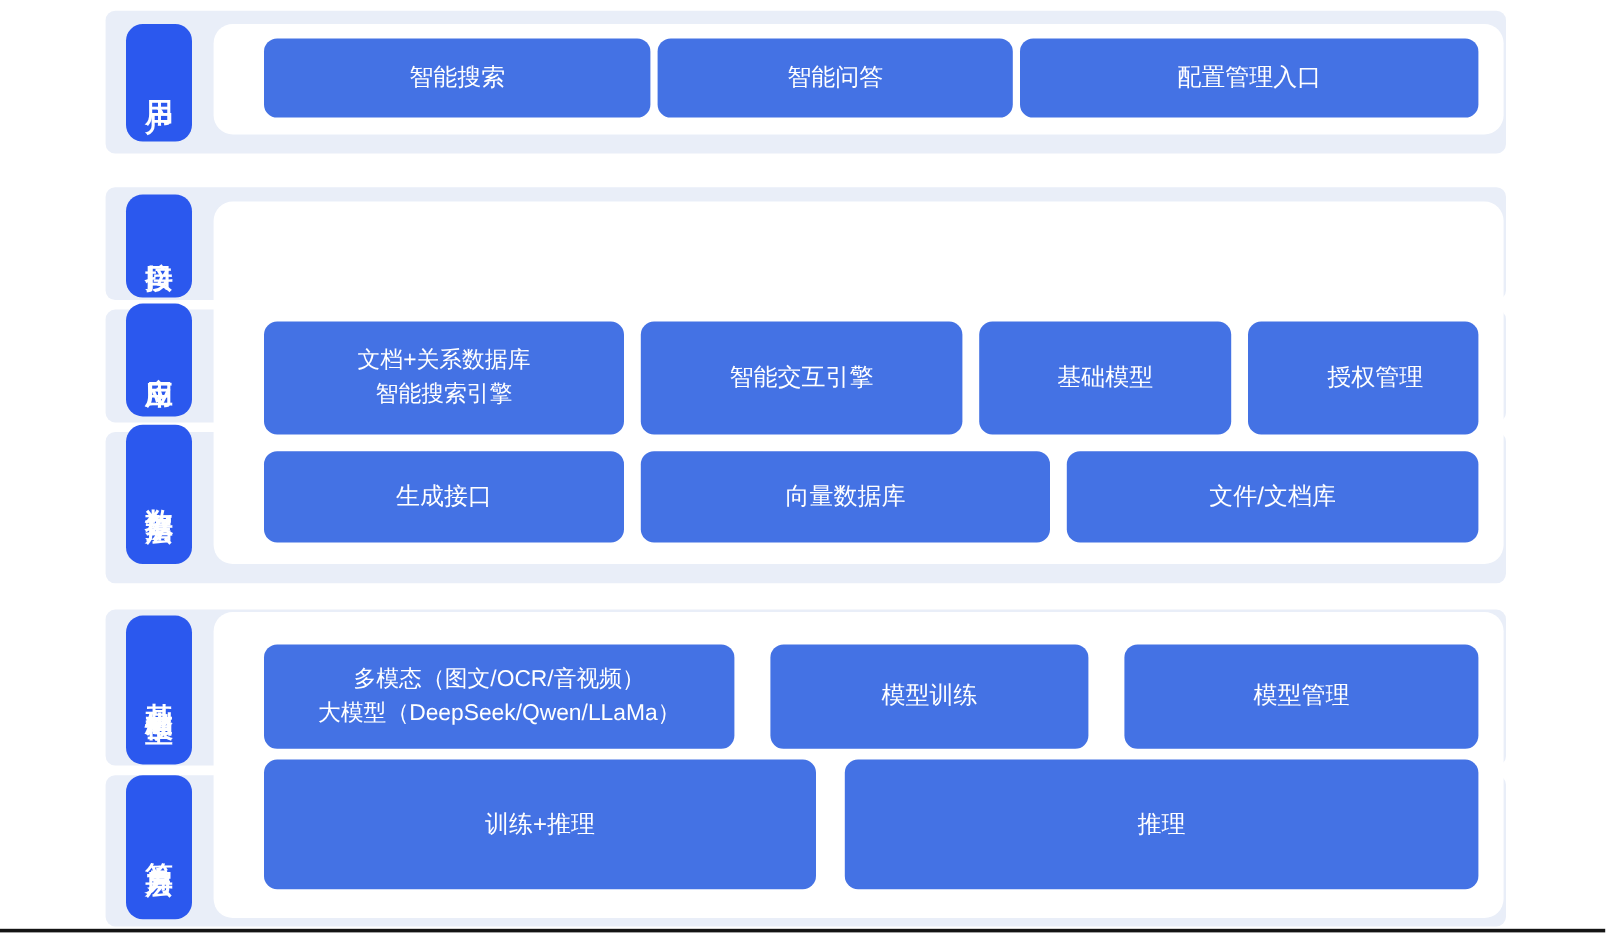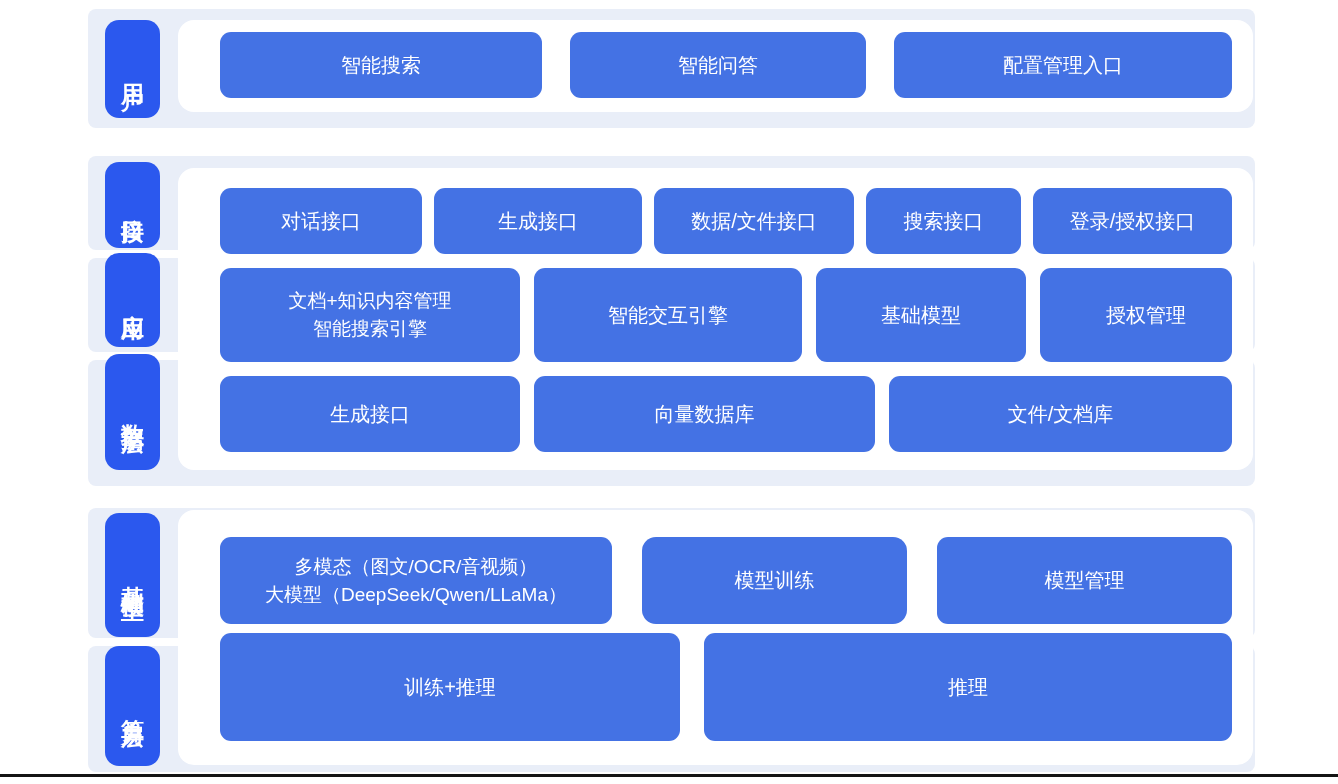--- a/index.html
+++ b/index.html
@@ -75,52 +75,45 @@
   <div class="tab" style="top:354px; height:116px;">
     <span class="tab-label">数据层</span>
   </div>
   <div class="tab" style="top:513px; height:124px;">
     <span class="tab-label">基础模型</span>
   </div>
   <div class="tab" style="top:646px; height:120px;">
     <span class="tab-label">算力层</span>
   </div>
 
-  <div class="row" style="top:32px; height:66px; gap:28px;">
+  <div class="row" style="top:32px; height:66px; gap:6px;">
     <div class="node" style="flex:0 0 322px;">智能搜索</div>
     <div class="node" style="flex:0 0 296px;">智能问答</div>
     <div class="node" style="flex:1 1 auto;">配置管理入口</div>
   </div>
 
-  <div class="row" style="top:188px; height:66px; gap:12px;">
-    <div class="node" style="flex:0 0 202px;">对话接口</div>
-    <div class="node" style="flex:0 0 208px;">生成接口</div>
-    <div class="node" style="flex:0 0 200px;">数据/文件接口</div>
-    <div class="node" style="flex:0 0 155px;">搜索接口</div>
-    <div class="node" style="flex:1 1 auto;">登录/授权接口</div>
-  </div>
 
   <div class="row" style="top:268px; height:94px; gap:14px;">
-    <div class="node small" style="flex:0 0 300px;">文档+知识内容管理
+    <div class="node small" style="flex:0 0 300px;">文档+关系数据库
 智能搜索引擎</div>
     <div class="node" style="flex:0 0 268px;">智能交互引擎</div>
     <div class="node" style="flex:0 0 210px;">基础模型</div>
     <div class="node" style="flex:1 1 auto;padding-left:20px;">授权管理</div>
   </div>
 
   <div class="row" style="top:376px; height:76px; gap:14px;">
     <div class="node" style="flex:0 0 300px;">生成接口</div>
     <div class="node" style="flex:0 0 341px;">向量数据库</div>
     <div class="node" style="flex:1 1 auto;">文件/文档库</div>
   </div>
 
   <div class="row" style="top:537px; height:87px; gap:30px;">
     <div class="node small" style="flex:0 0 392px;">多模态（图文/OCR/音视频）
 大模型（DeepSeek/Qwen/LLaMa）</div>
-    <div class="node" style="flex:0 0 265px;border-radius:14px;">模型训练</div>
+    <div class="node" style="flex:0 0 265px;">模型训练</div>
     <div class="node" style="flex:1 1 auto;">模型管理</div>
   </div>
 
   <div class="row" style="top:633px; height:108px; gap:24px;">
     <div class="node" style="flex:0 0 460px;">训练+推理</div>
     <div class="node" style="flex:1 1 auto;">推理</div>
   </div>
 
   <div class="footer-line"></div>
 </div>

